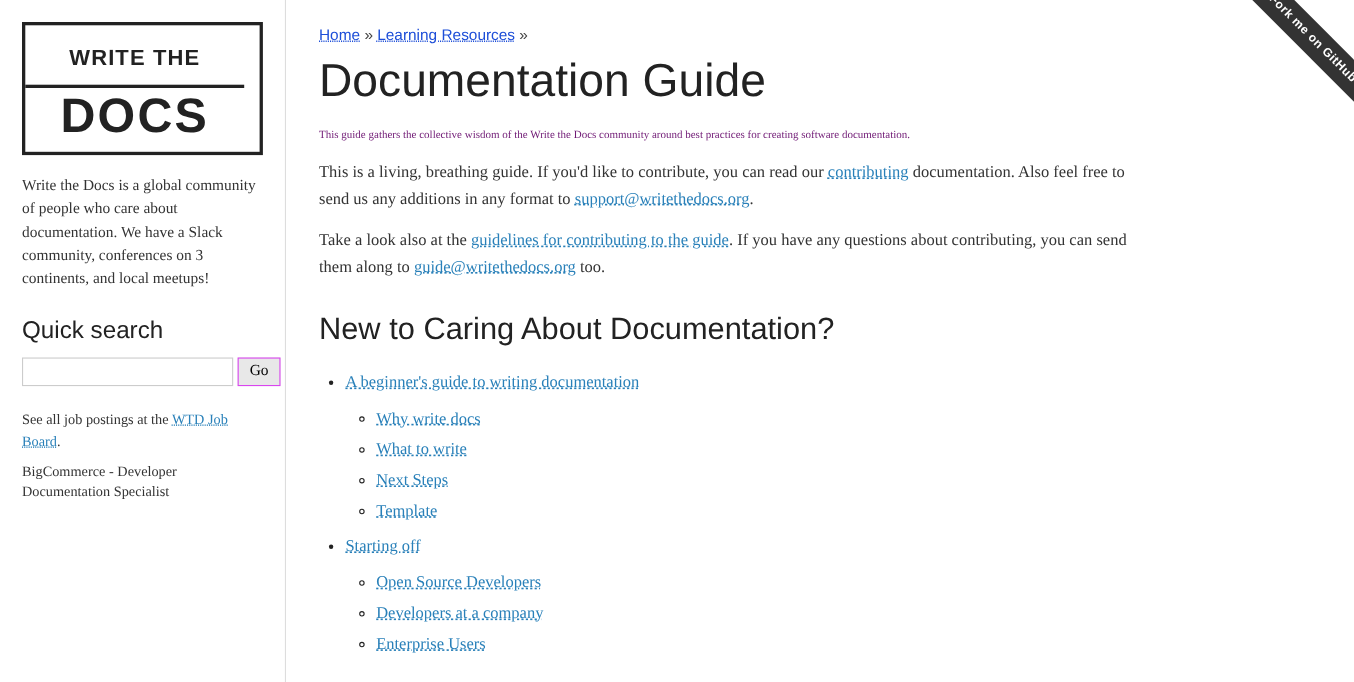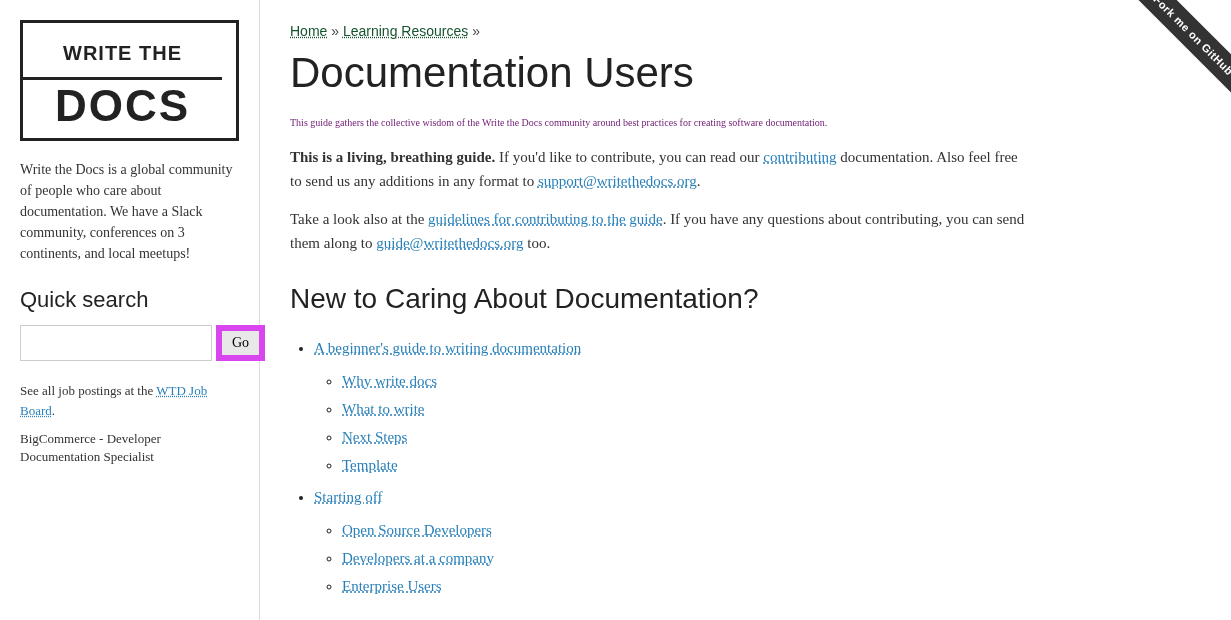--- a/index.html
+++ b/index.html
@@ -88,21 +88,21 @@
     }
     .search-input {
       flex: 1;
       border: 1px solid #ccc;
       padding: 4px 6px;
       font-size: 14px;
       font-family: Georgia, serif;
     }
     .search-button {
       background: #e8e8e8;
-      border: 6px solid #d946ef;
+      border: 1px solid #d946ef;
       padding: 4px 10px;
       font-size: 14px;
       cursor: pointer;
       font-family: Georgia, serif;
     }
 
     .job-postings-title {
       font-size: 20px;
       font-family: Arial, sans-serif;
       font-weight: 300;
@@ -130,21 +130,21 @@
       padding: 20px 30px 30px 30px;
       max-width: 800px;
     }
 
     .breadcrumb {
       font-size: 14px;
       margin-bottom: 6px;
       color: #444;
       font-family: Arial, sans-serif;
     }
-    .breadcrumb a { color: #14532d; }
+    .breadcrumb a { color: #1d4ed8; }
 
     .page-title {
       font-family: Arial, sans-serif;
       font-size: 42px;
       font-weight: 300;
       color: #222;
       margin-bottom: 16px;
       line-height: 1.2;
     }
 
@@ -217,21 +217,21 @@
       font-size: 11px;
       font-family: Arial, sans-serif;
       font-weight: bold;
       text-align: center;
       padding: 6px 0;
       transform: rotate(45deg);
       letter-spacing: 0.5px;
       line-height: 1.4;
     }
 
-    strong { font-weight: bold; }
+    strong { font-weight: normal; }
   </style>
 </head>
 <body>
 
 <div class="page-wrapper">
 
   <aside class="sidebar">
     <div class="logo-box">
       <span class="logo-write-the">WRITE THE</span>
       <hr class="logo-divider">
@@ -257,21 +257,21 @@
   </aside>
 
   <main class="main-content">
     <div class="breadcrumb">
       <a href="#">Home</a>
       <span>»</span>
       <a href="#">Learning Resources</a>
       <span>»</span>
     </div>
 
-    <h1 class="page-title">Documentation Users</h1>
+    <h1 class="page-title">Documentation Guide</h1>
 
     <p class="intro-text">This guide gathers the collective wisdom of the Write the Docs community around best practices for creating software documentation.</p>
 
     <p class="living-guide">
       <strong>This is a living, breathing guide.</strong><span> If you'd like to contribute, you can read our </span><a href="#">contributing</a><span> documentation. Also feel free to send us any additions in any format to </span><a href="mailto:support@writethedocs.org">support@writethedocs.org</a><span>.</span>
     </p>
 
     <p class="contributing-text">
       <span>Take a look also at the </span><a href="#">guidelines for contributing to the guide</a><span>. If you have any questions about contributing, you can send them along to </span><a href="mailto:guide@writethedocs.org">guide@writethedocs.org</a><span> too.</span>
     </p>

